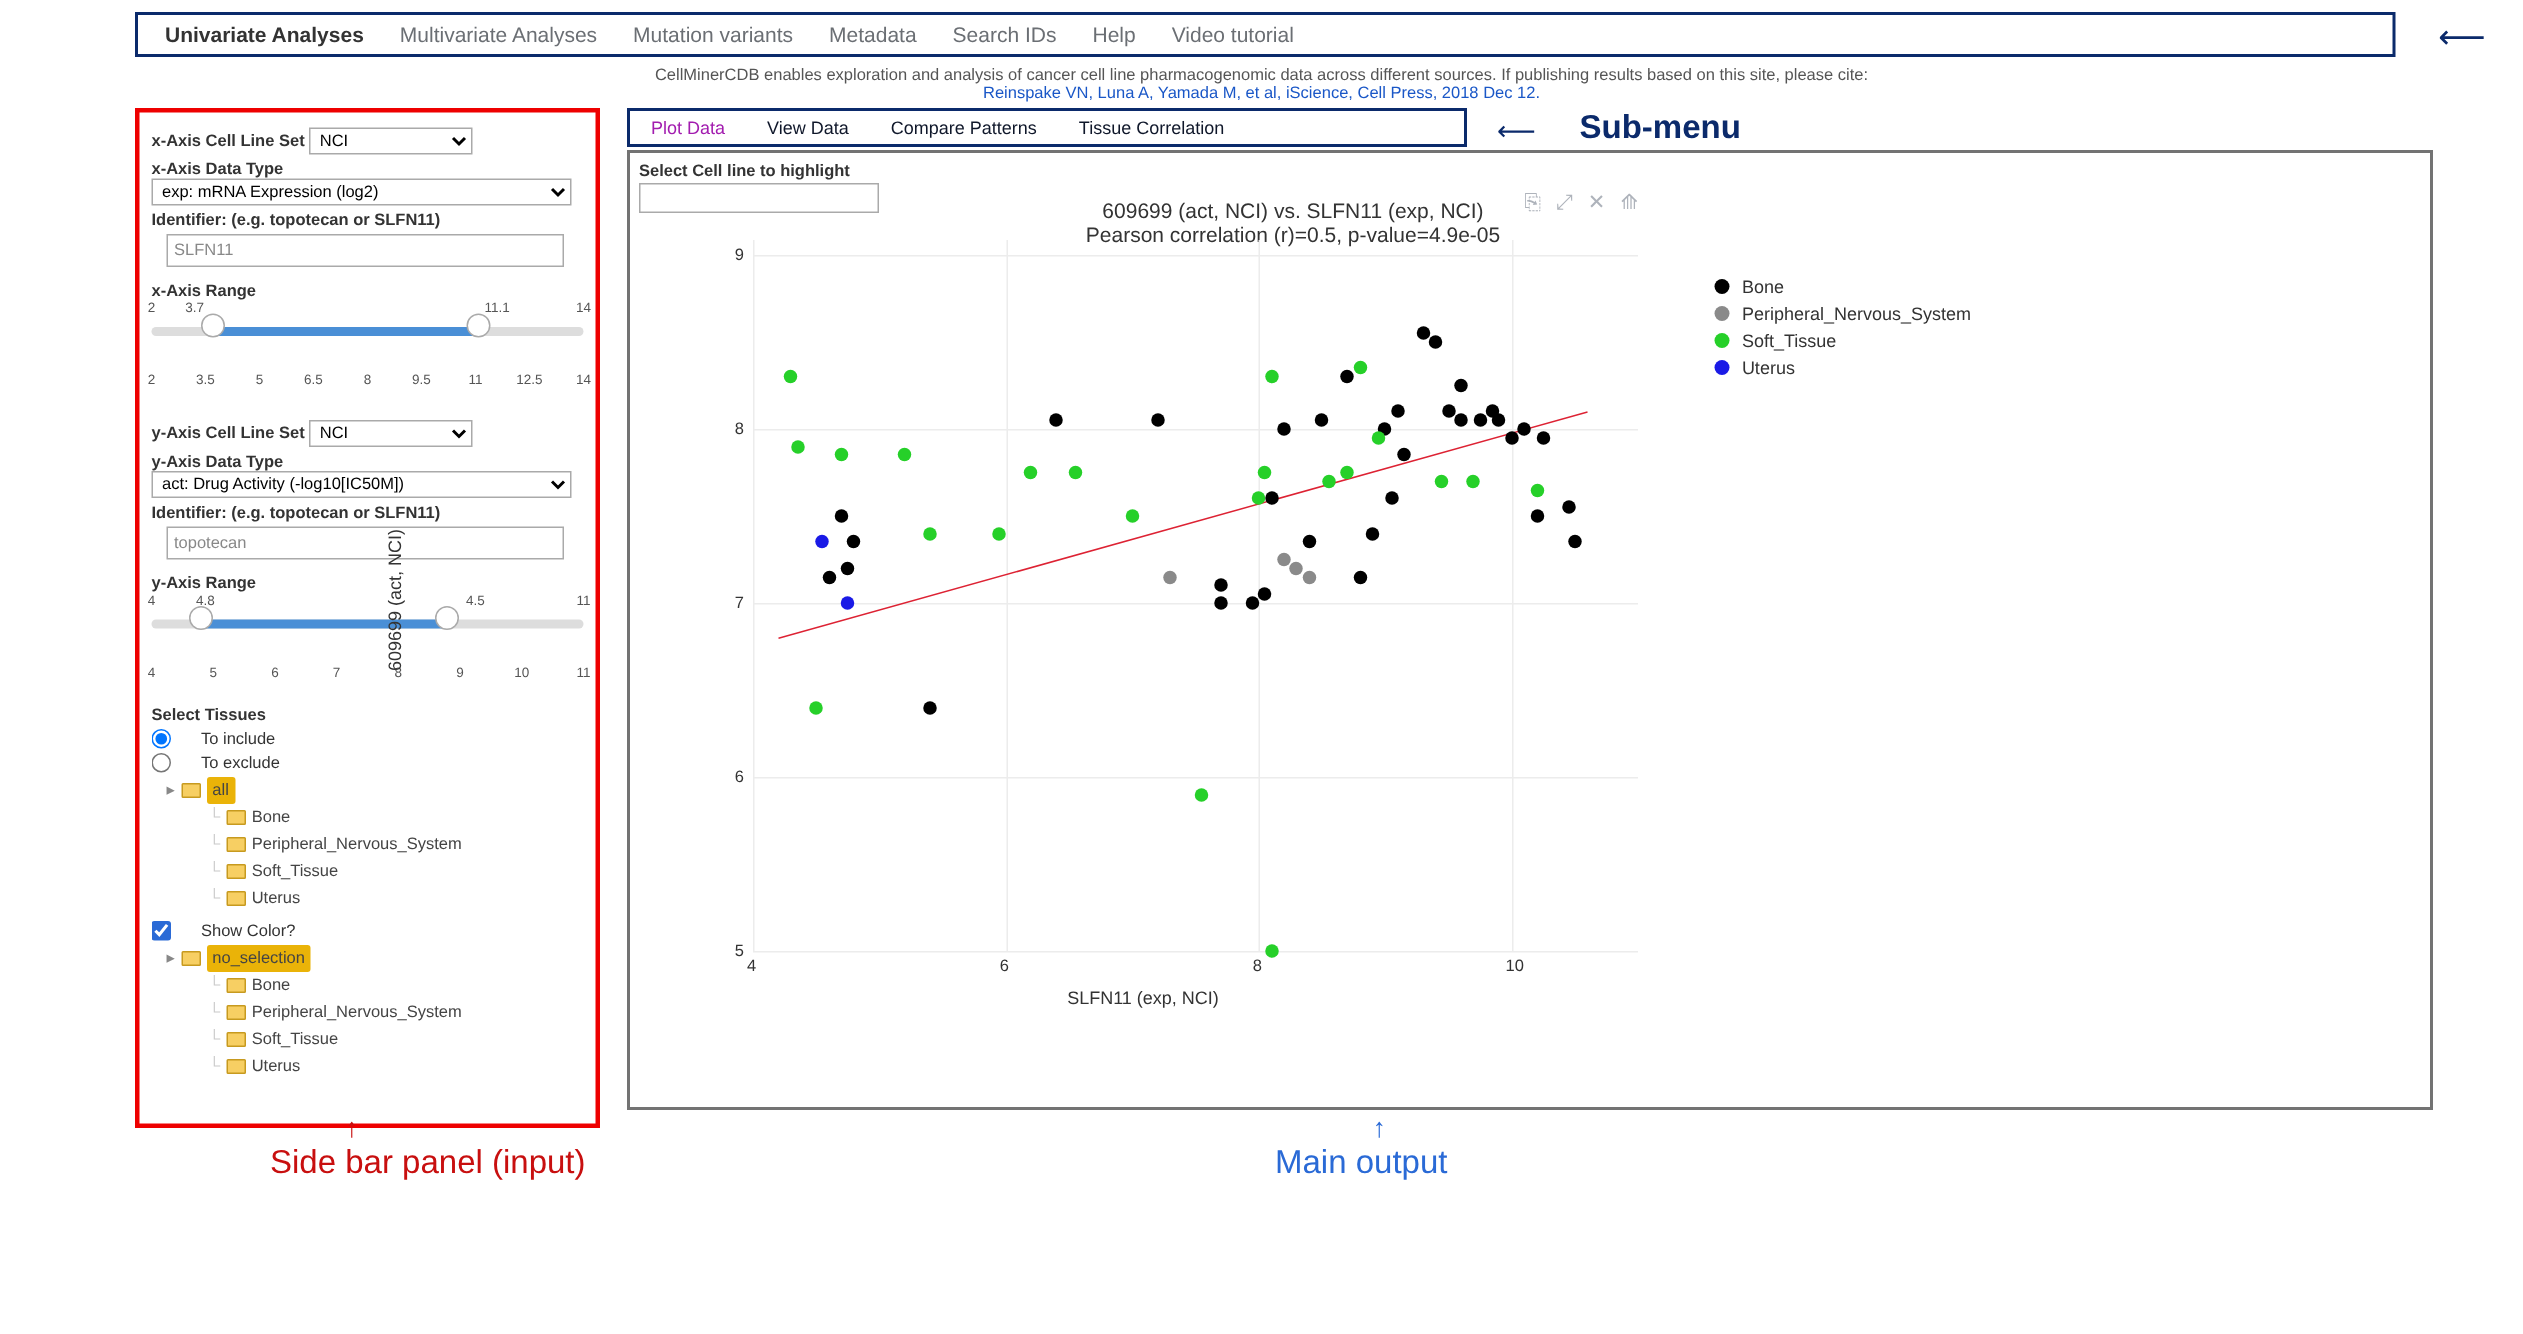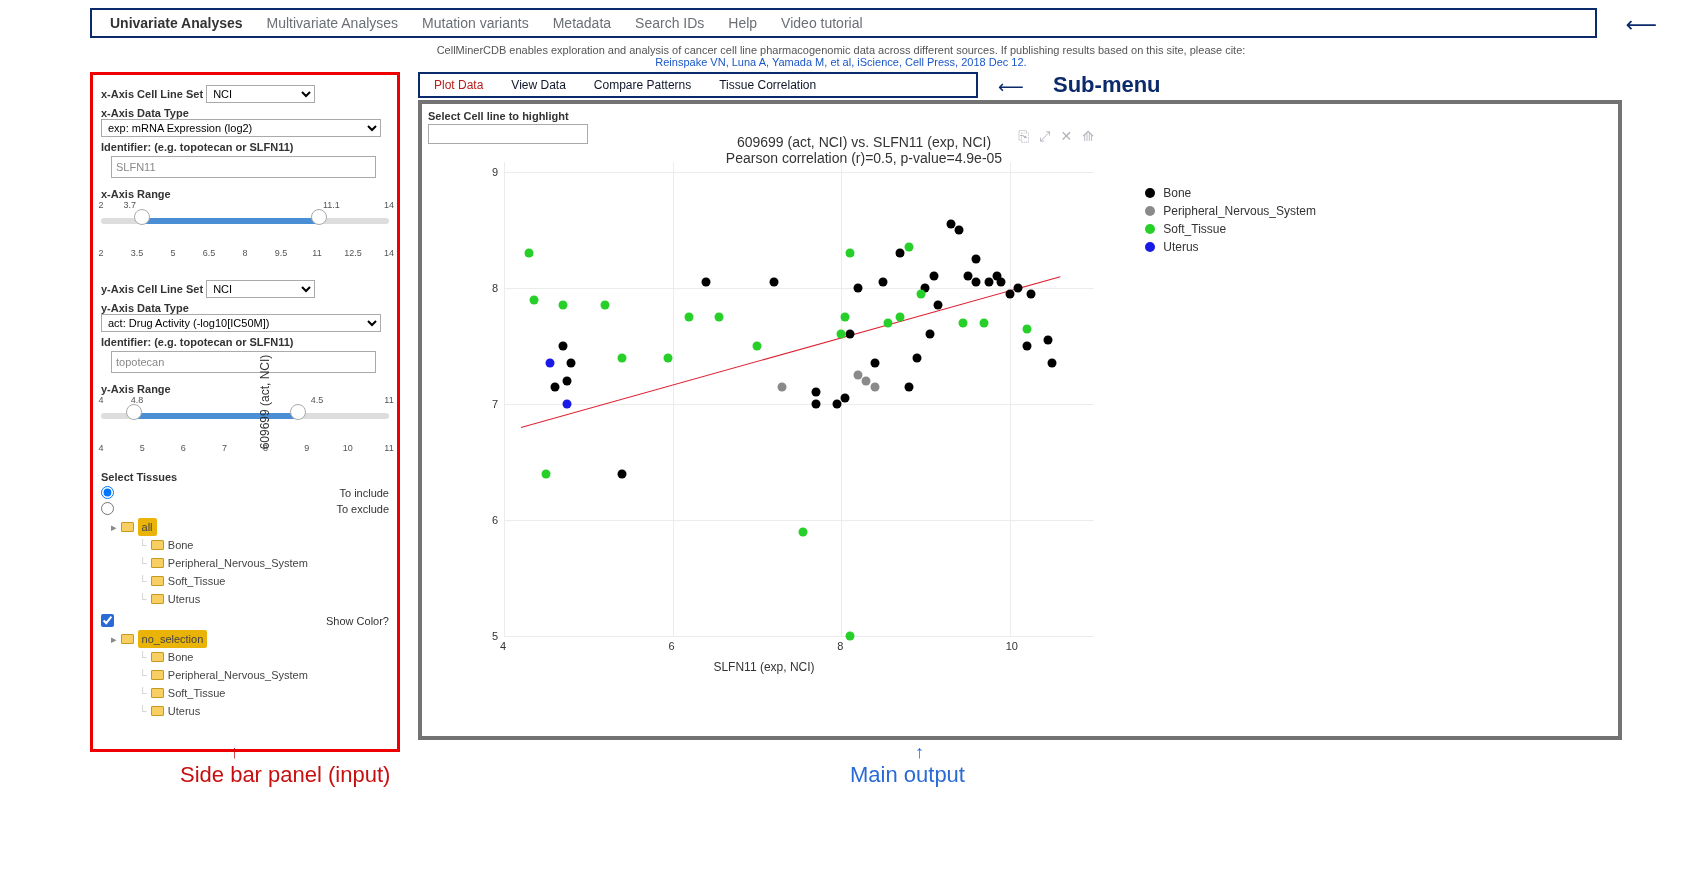--- a/index.html
+++ b/index.html
@@ -34,32 +34,32 @@
   .track .fill { position:absolute; top:0; bottom:0; background:#4a8fd6; border-radius:3px;}
   .handle { position:absolute; top:-5px; width:16px; height:16px; background:#fff; border:1px solid #aaa; border-radius:50%; transform:translateX(-50%);}
 
   
   .tree { margin:3px 0 6px 10px;}
   .tree .row { display:flex; align-items:center; gap:4px; line-height:18px; font-size:11px; color:#444;}
   .tree .indent { padding-left: 28px;}
   .folder { display:inline-block; width:13px; height:10px; background:#f7cf63; border:1px solid #c79a1f; border-radius:1px;}
   .sel-bg { background:#eab308; padding:0 4px; border-radius:2px;}
 
-  .radio-row, .chk-row { display:flex; gap:2px; align-items:center; margin:3px 0; font-size:11px;justify-content:space-between;}
+  .radio-row, .chk-row { display:flex; gap:20px; align-items:center; margin:3px 0; font-size:11px;}
   .chk-row input { accent-color:#2a6ad6;}
 
   
   .submenu-wrap { position:relative;}
   .submenu { border:2px solid #0b2a6b; background:#fff; display:flex; align-items:center; height:26px; width:560px; margin-left:10px;}
   .submenu .stab { padding:3px 14px; font-size:12px; color:#0f172a; cursor:pointer;}
-  .submenu .stab.active { color:#b91c1c; background:#fff;}
+  .submenu .stab.active { color:#a21caf; background:#fff;}
   .ann-sub-arrow { position:absolute; left:590px; top:4px; color:#0b2a6b; font-size:18px;}
   .ann-sub-label { position:absolute; left:645px; top:0px; color:#0b2a6b; font-size:22px; font-weight:bold;}
 
-  .main-box { border:4px solid #737373; margin:2px 0 0 10px; padding:4px 6px 30px 6px; min-height:640px;}
+  .main-box { border:2px solid #737373; margin:2px 0 0 10px; padding:4px 6px 30px 6px; min-height:640px;}
   .highlight-lbl { font-weight:bold; font-size:11px; margin:2px 0;}
   .highlight-in { border:1px solid #aaa; width:160px; height:20px;}
 
   
   .chart-area { position:relative; width:880px; height:560px; margin: -22px auto 0 16px;}
   .plot-title { text-align:center; font-size:14px; position:absolute; left:180px; right:220px; top:12px;}
   .gridv { position:absolute; top:40px; bottom:46px; width:1px; background:#ececec;}
   .gridh { position:absolute; left:60px; right:230px; height:1px; background:#ececec;}
   .xlab { position:absolute; font-size:11px;}
   .ytick { position:absolute; font-size:11px; text-align:right; width:24px; transform:translateY(-50%);}

